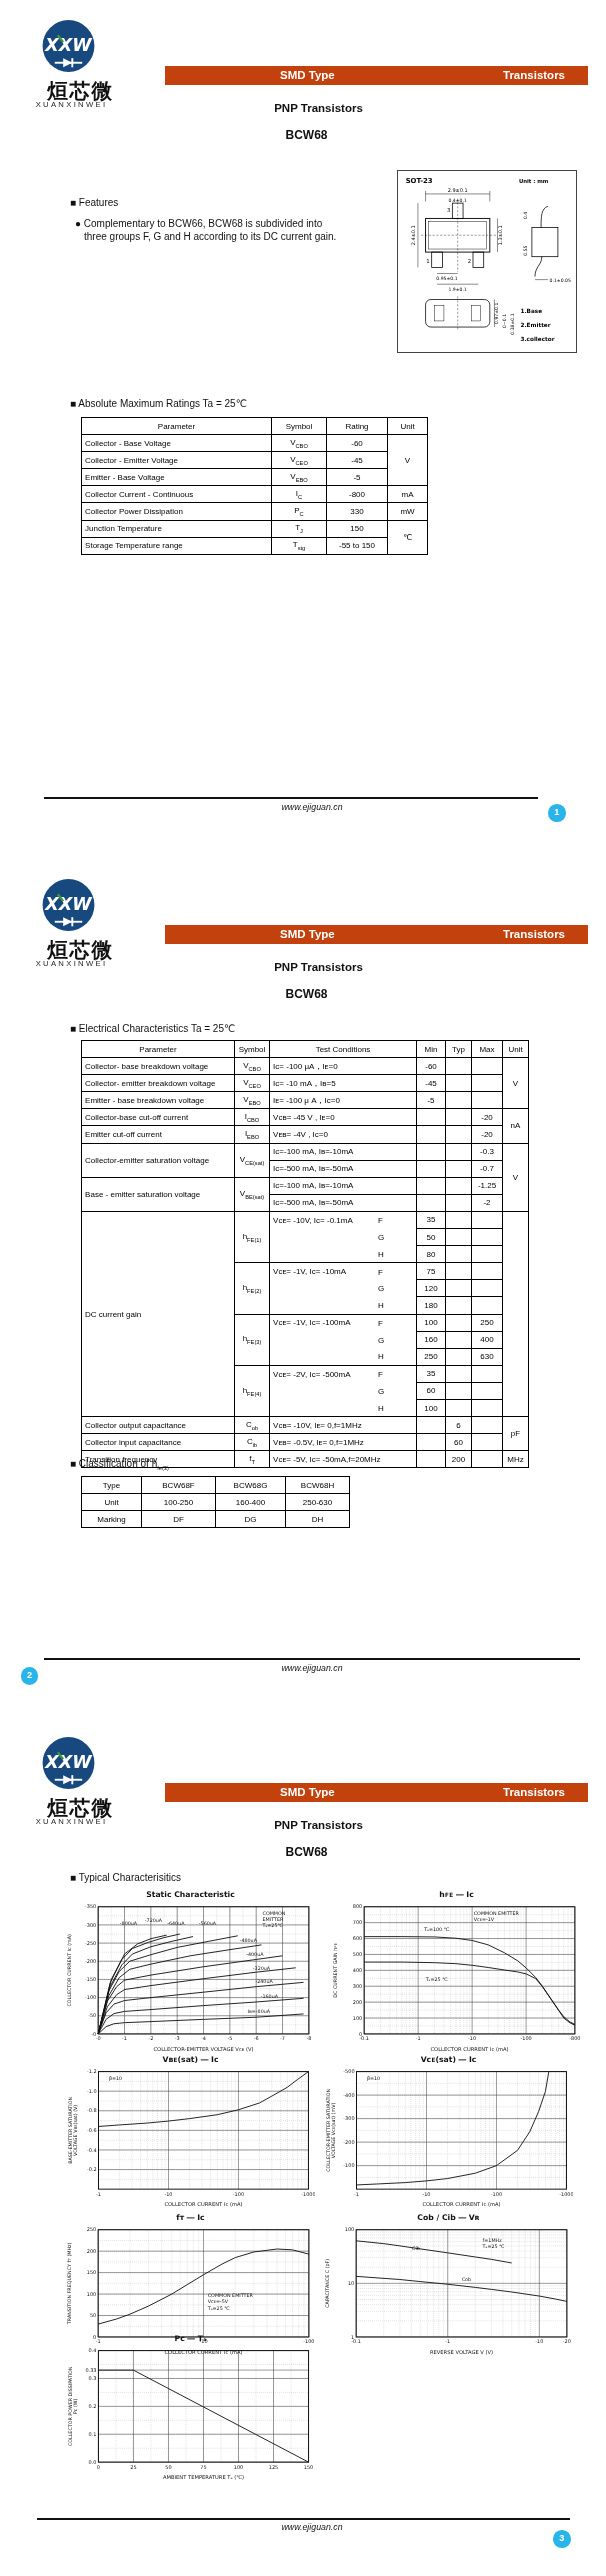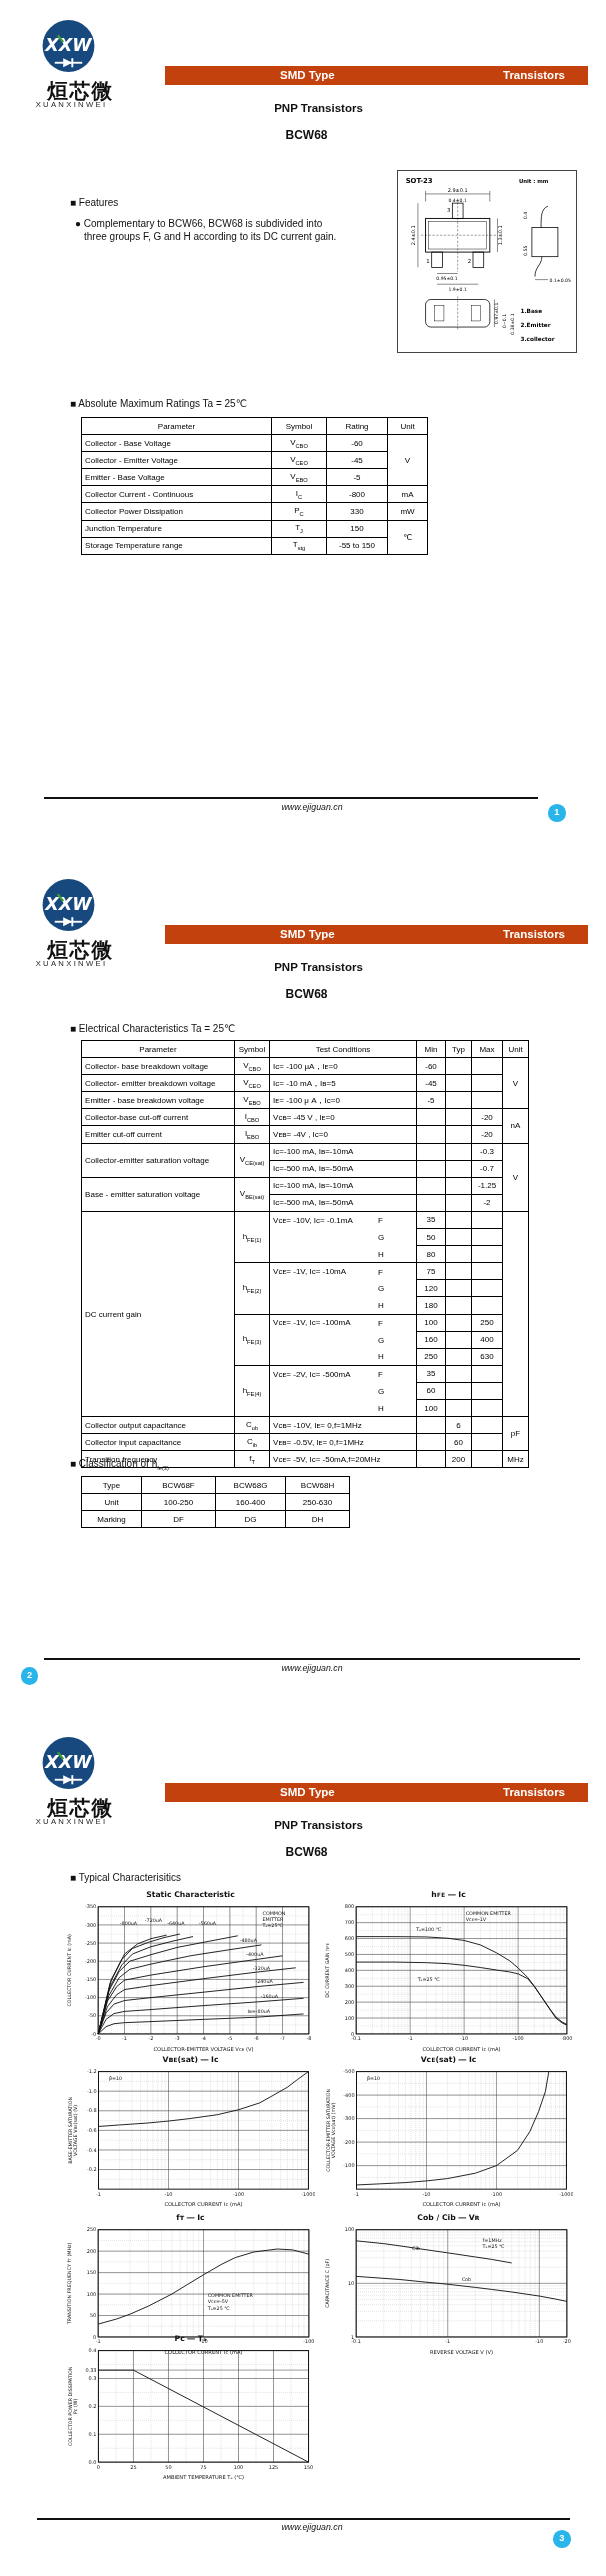--- a/index.html
+++ b/index.html
@@ -541,21 +541,21 @@
           <text x="114.1875" y="26.39428571428573" text-anchor="middle" font-size="6.3" fill="#111">-720uA</text>
           <polyline points="42.0,172.0 59.2,100.9 76.4,67.7 93.6,54.4 110.8,47.7 131.4,43.0" fill="none" stroke="#111" stroke-width="1.2"></polyline>
           <text x="81.53125" y="29.714285714285722" text-anchor="middle" font-size="6.3" fill="#111">-800uA</text>
           <text x="256.5" y="16.32" font-size="6.3" fill="#111">COMMON</text>
           <text x="256.5" y="24.32" font-size="6.3" fill="#111">EMITTER</text>
           <text x="256.5" y="32.32" font-size="6.3" fill="#111">Tₐ=25℃</text>
           <text x="179.5" y="194.5" text-anchor="middle" font-size="6.8" fill="#111">COLLECTOR-EMITTER VOLTAGE   Vᴄᴇ   (V)</text>
           <text x="7" y="89" text-anchor="middle" font-size="6.3" fill="#111" transform="rotate(-90 7 89)">COLLECTOR CURRENT   Iᴄ   (mA)</text>
         </svg></div>
   </div>
-  <div class="chart" style="left:324px;top:173px">
+  <div class="chart" style="left:332px;top:173px">
     <div class="ct">hꜰᴇ  ―  Iᴄ</div>
     <div><svg width="249" height="152" viewBox="0 0 325 198">
           <line x1="63.209669539644594" y1="6" x2="63.209669539644594" y2="172" stroke="#888" stroke-width="0.4" stroke-dasharray="1,1.6"></line>
           <line x1="75.61653087302443" y1="6" x2="75.61653087302443" y2="172" stroke="#888" stroke-width="0.4" stroke-dasharray="1,1.6"></line>
           <line x1="84.41933907928919" y1="6" x2="84.41933907928919" y2="172" stroke="#888" stroke-width="0.4" stroke-dasharray="1,1.6"></line>
           <line x1="91.24732758737747" y1="6" x2="91.24732758737747" y2="172" stroke="#888" stroke-width="0.4" stroke-dasharray="1,1.6"></line>
           <line x1="96.82620041266902" y1="6" x2="96.82620041266902" y2="172" stroke="#888" stroke-width="0.4" stroke-dasharray="1,1.6"></line>
           <line x1="101.54307017733649" y1="6" x2="101.54307017733649" y2="172" stroke="#888" stroke-width="0.4" stroke-dasharray="1,1.6"></line>
           <line x1="105.62900861893377" y1="6" x2="105.62900861893377" y2="172" stroke="#888" stroke-width="0.4" stroke-dasharray="1,1.6"></line>
           <line x1="109.23306174604885" y1="6" x2="109.23306174604885" y2="172" stroke="#888" stroke-width="0.4" stroke-dasharray="1,1.6"></line>

